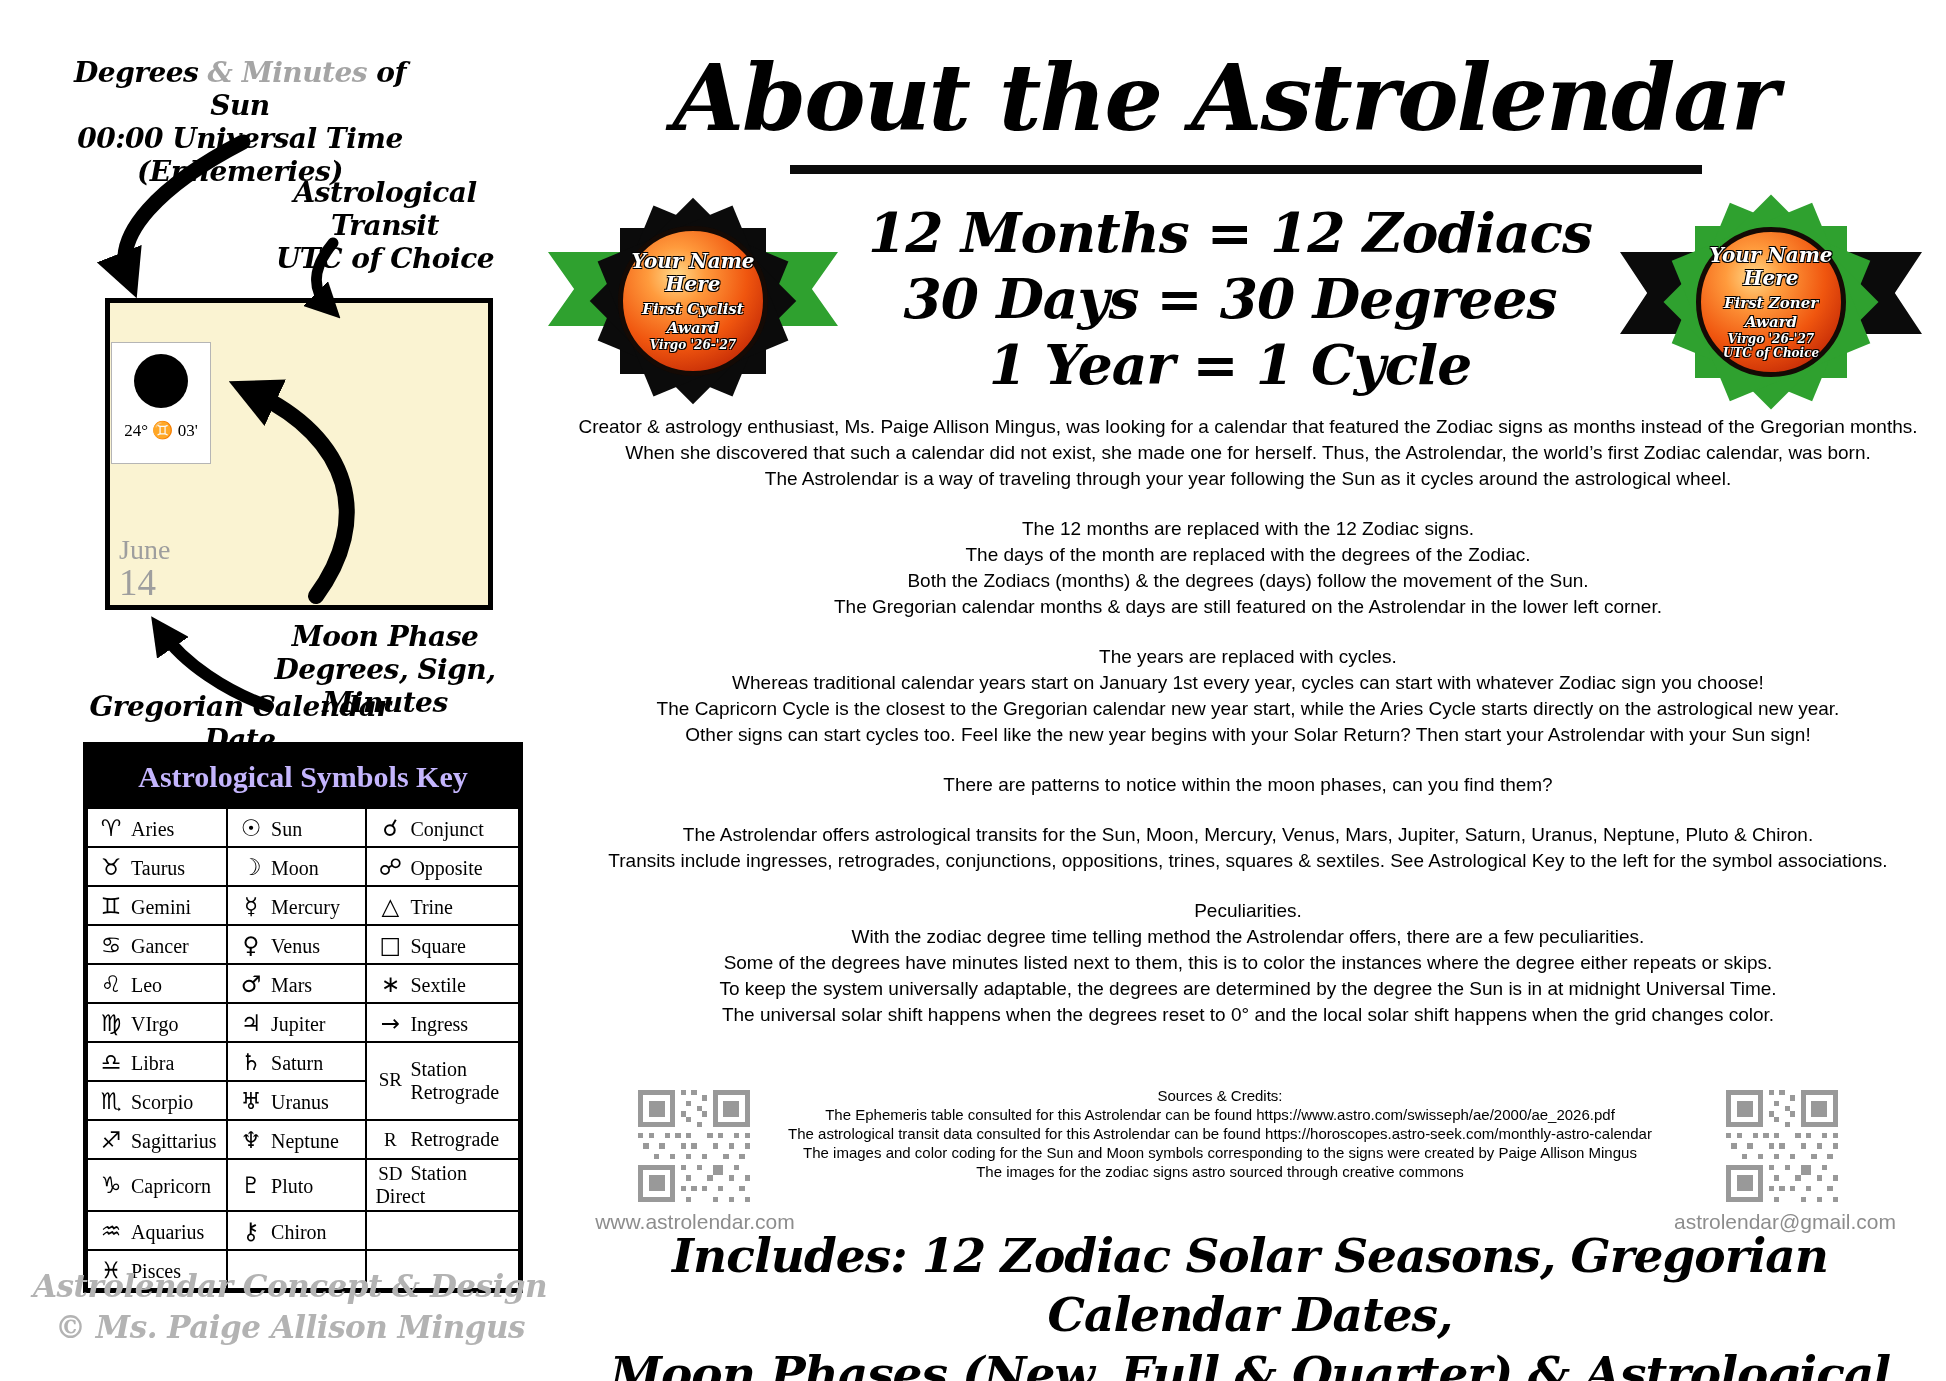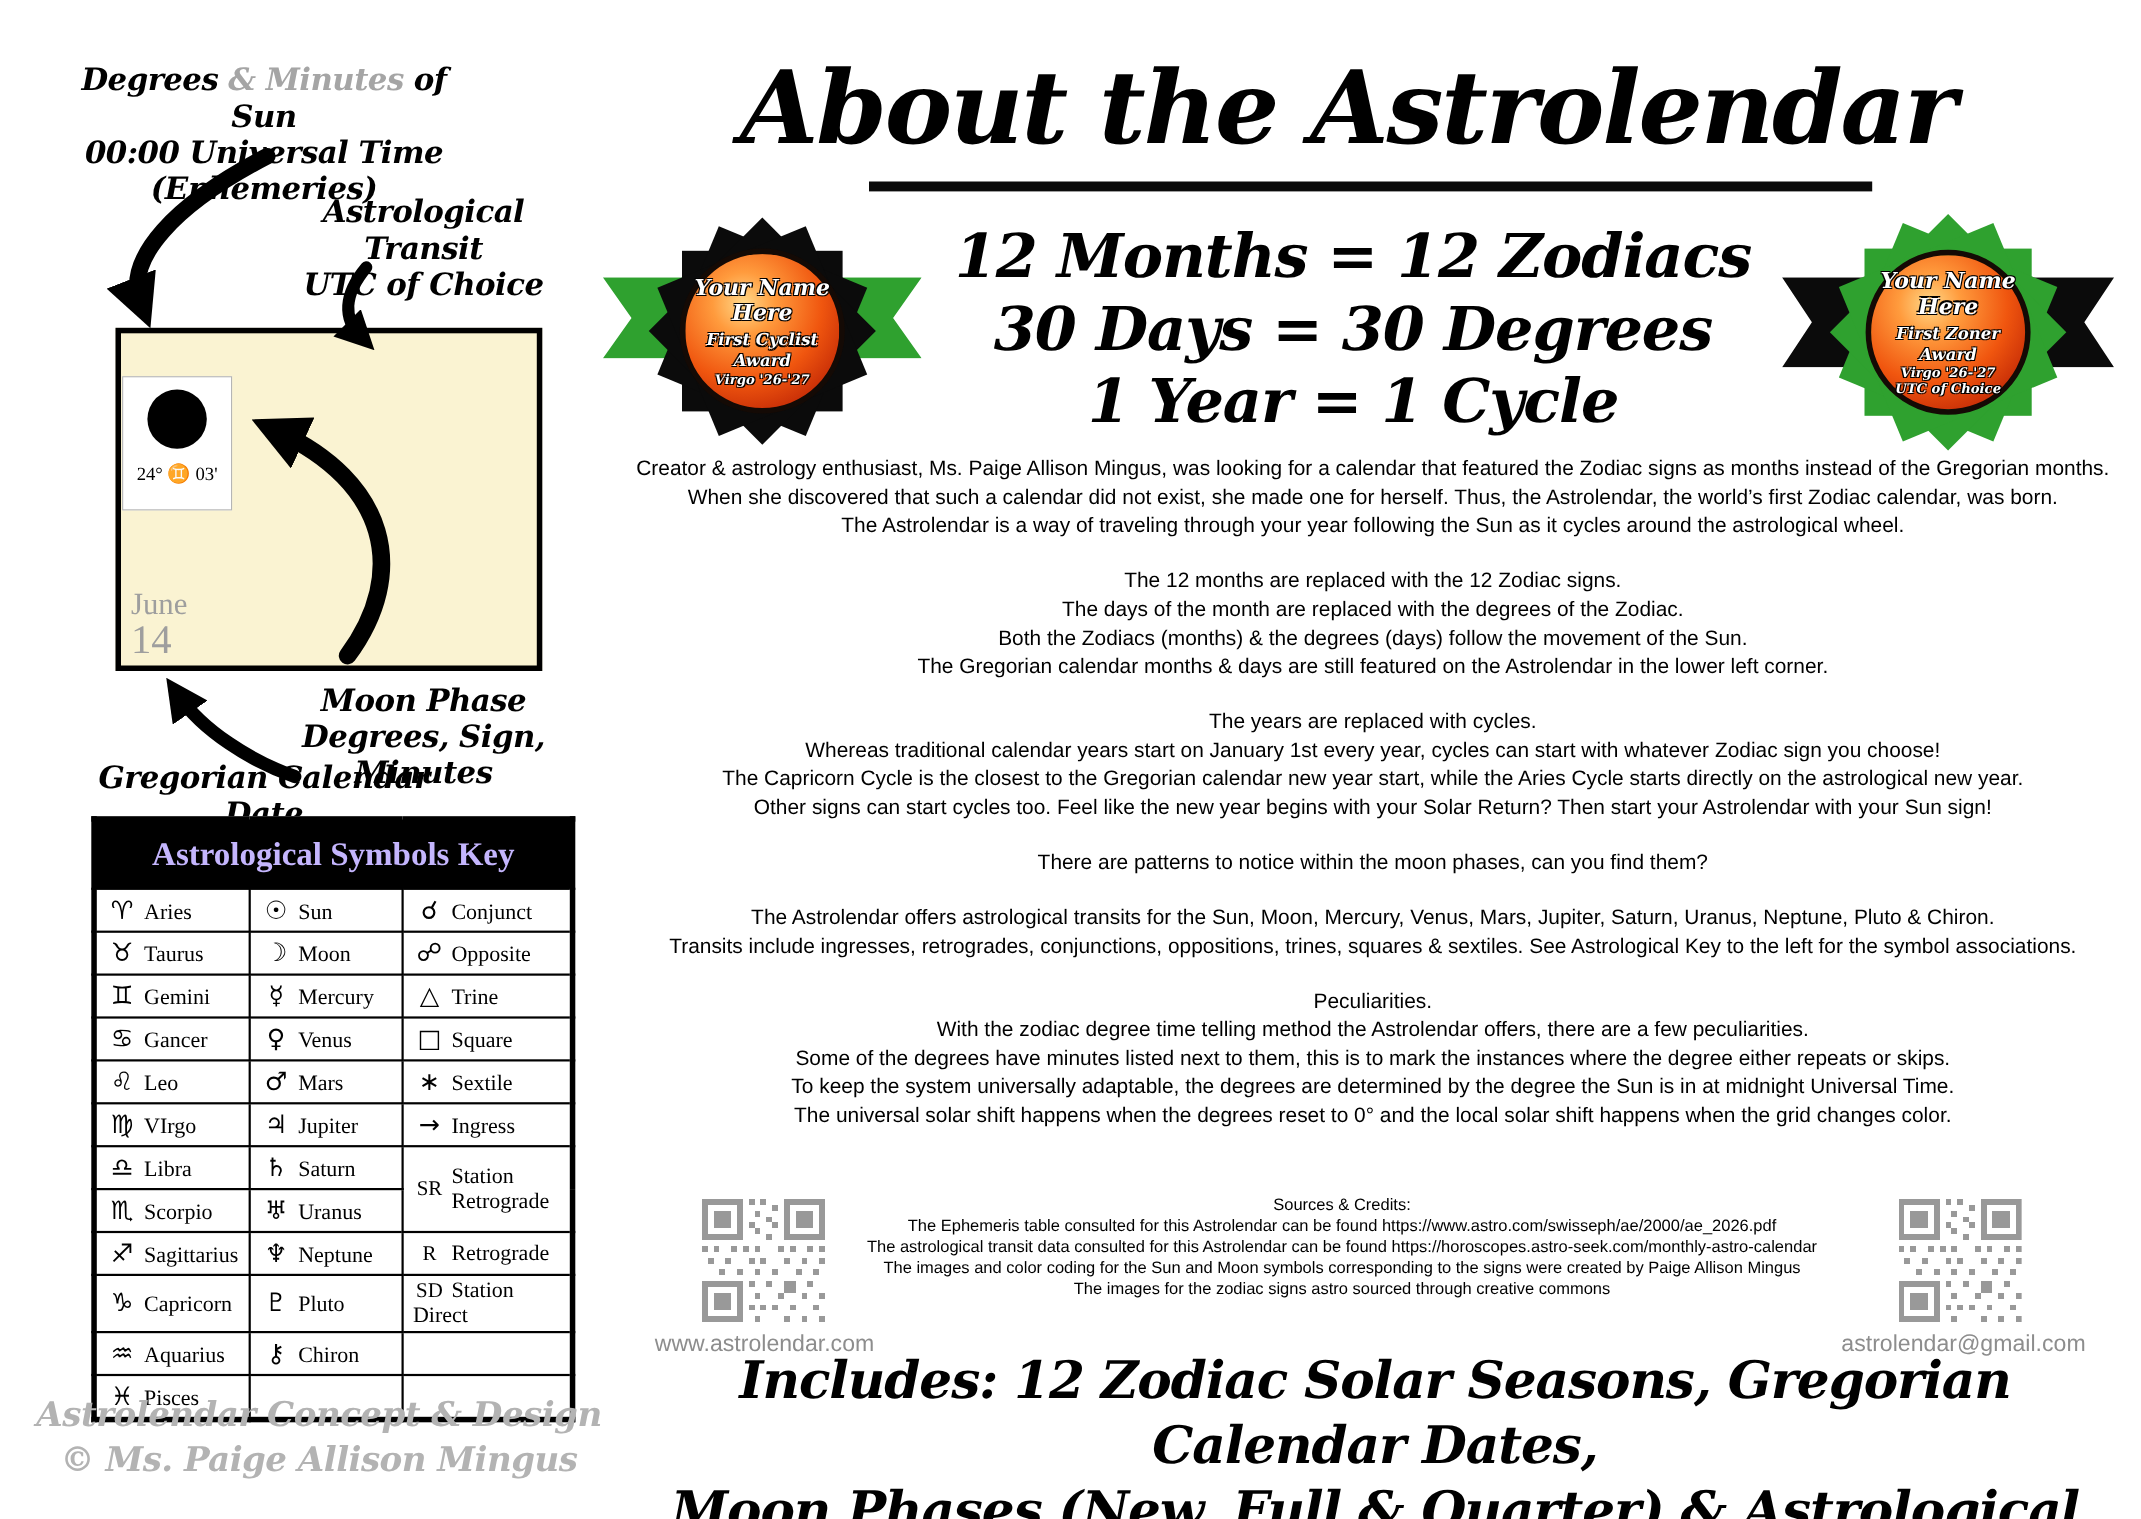--- a/index.html
+++ b/index.html
@@ -322,21 +322,21 @@
     <div class="para">
         <div>There are patterns to notice within the moon phases, can you find them?</div>
       </div>
     <div class="para">
         <div>The Astrolendar offers astrological transits for the Sun, Moon, Mercury, Venus, Mars, Jupiter, Saturn, Uranus, Neptune, Pluto &amp; Chiron.</div>
         <div>Transits include ingresses, retrogrades, conjunctions, oppositions, trines, squares &amp; sextiles. See Astrological Key to the left for the symbol associations.</div>
       </div>
     <div class="para">
         <div>Peculiarities.</div>
         <div>With the zodiac degree time telling method the Astrolendar offers, there are a few peculiarities.</div>
-        <div>Some of the degrees have minutes listed next to them, this is to mark the instances where the degree either repeats or skips.</div>
+        <div>Some of the degrees have minutes listed next to them, this is to color the instances where the degree either repeats or skips.</div>
         <div>To keep the system universally adaptable, the degrees are determined by the degree the Sun is in at midnight Universal Time.</div>
         <div>The universal solar shift happens when the degrees reset to 0° and the local solar shift happens when the grid changes color.</div>
       </div>
   </div>
 
   <div class="abs credits">
       <div>Sources &amp; Credits:</div>
       <div>The Ephemeris table consulted for this Astrolendar can be found https://www.astro.com/swisseph/ae/2000/ae_2026.pdf</div>
       <div>The astrological transit data consulted for this Astrolendar can be found https://horoscopes.astro-seek.com/monthly-astro-calendar</div>
       <div>The images and color coding for the Sun and Moon symbols corresponding to the signs were created by Paige Allison Mingus</div>

